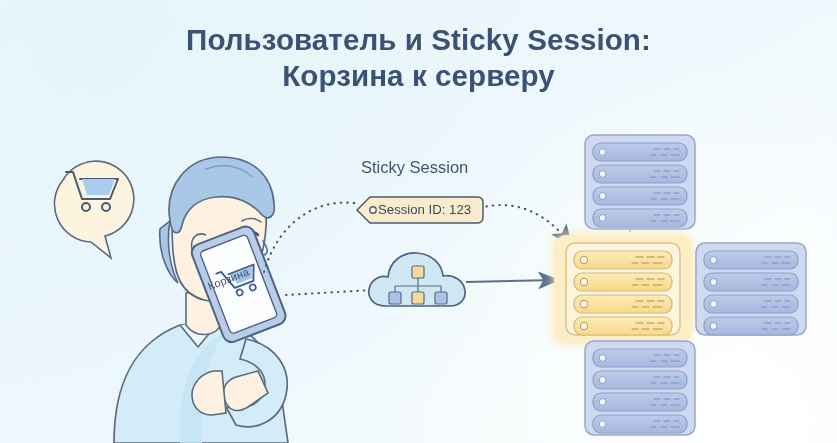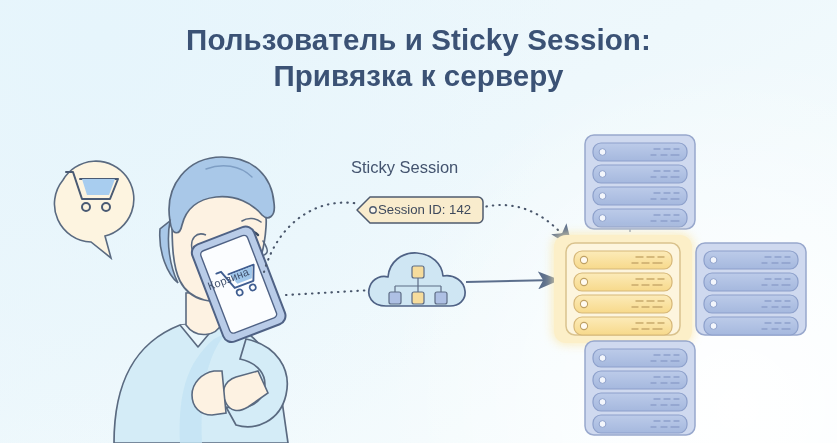--- a/index.html
+++ b/index.html
@@ -24,41 +24,41 @@
     color:#3b5275;font-size:29.5px;font-weight:bold;line-height:36px;
     letter-spacing:.1px;
   }
   #title .l2{display:block;}
 
   
   .lbl{
     position:absolute;color:#44546f;font-size:16.5px;
     white-space:nowrap;
   }
-  #sticky-label{left:351px;top:158px;text-align:center;}
+  #sticky-label{left:361px;top:158px;text-align:center;}
   #lb-label{left:364px;top:312px;}
   #tag-text{
     position:absolute;left:378px;top:202px;
     font-size:13.2px;color:#3f4a5c;white-space:nowrap;
   }
   #cart-word{
     position:absolute;left:206px;top:281px;
     font-size:11px;color:#3f4f6b;white-space:nowrap;
     transform:rotate(-21deg);transform-origin:left top;
     letter-spacing:.2px;
   }
 </style>
 </head>
 <body>
 
 <div id="stage">
 
   <div id="title">
     <span>Пользователь и Sticky Session:</span>
-    <span class="l2">Привязка к серверу</span>
+    <span class="l2">Корзина к серверу</span>
   </div>
 
   <div class="abs" style="left:30px;top:125px;">
   <svg width="290" height="318" viewBox="0 0 290 318">
     <defs>
       <clipPath id="screenClip">
             <rect x="0" y="0" width="290" height="318"></rect>
           </clipPath>
     </defs>
 
@@ -152,21 +152,21 @@
     <path d="M668 272 L688 272" fill="none" stroke="#9aa7bb" stroke-width="1.6" stroke-dasharray="5 5"></path>
   </svg>
   </div>
 
   <div class="abs" style="left:356px;top:196px;">
   <svg width="130" height="28" viewBox="0 0 130 28">
     <path d="M14 1 H122 a5 5 0 0 1 5 5 V22 a5 5 0 0 1 -5 5 H14 L1 14 Z" fill="#f9eccd" stroke="#4f5b6e" stroke-width="1.5" stroke-linejoin="round"></path>
     <circle cx="17" cy="14" r="3.2" fill="#fdf8ec" stroke="#4f5b6e" stroke-width="1.4"></circle>
   </svg>
   </div>
-  <div id="tag-text">Session ID: 142</div>
+  <div id="tag-text">Session ID: 123</div>
 
   <div class="lbl" id="sticky-label">Sticky Session</div>
 
   <div class="abs" style="left:364px;top:248px;">
   <svg width="110" height="62" viewBox="0 0 110 62">
     <path d="M22 58 C8 58 2 48 6 38 C9 30 18 27 24 29
              C25 14 38 4 53 5 C68 6 78 16 79 28
              C90 26 100 33 101 43 C102 52 95 58 86 58 Z" fill="#cfe6f3" stroke="#4f6285" stroke-width="1.7" stroke-linejoin="round"></path>
 
     <g>

